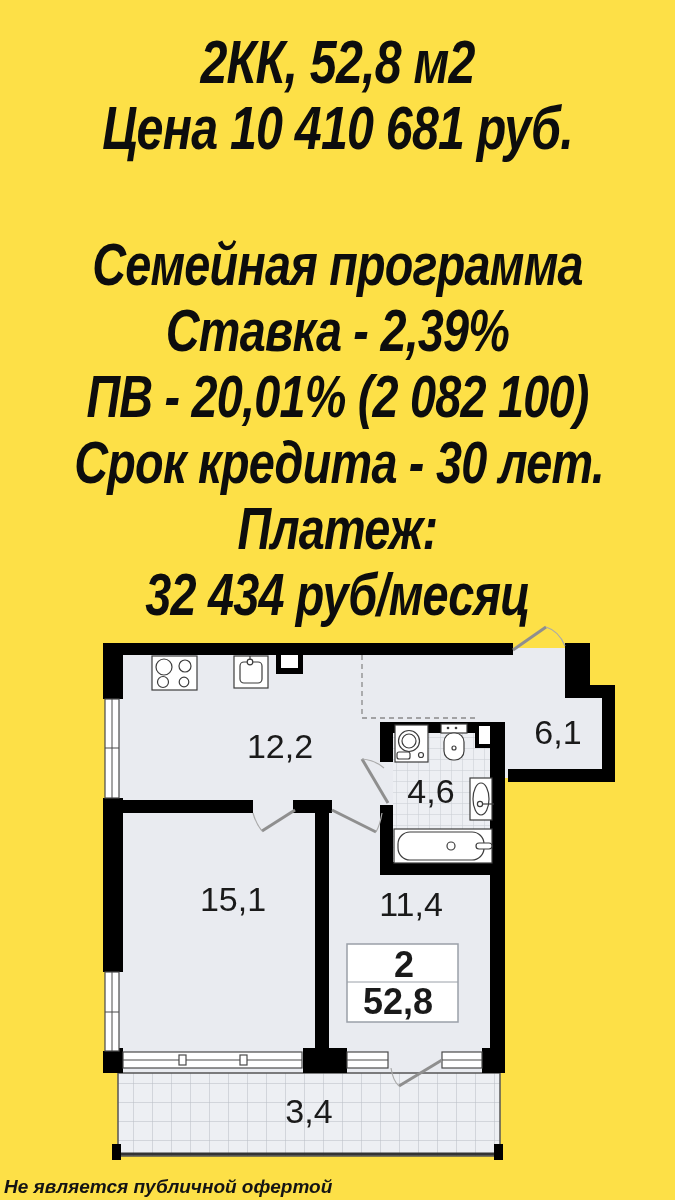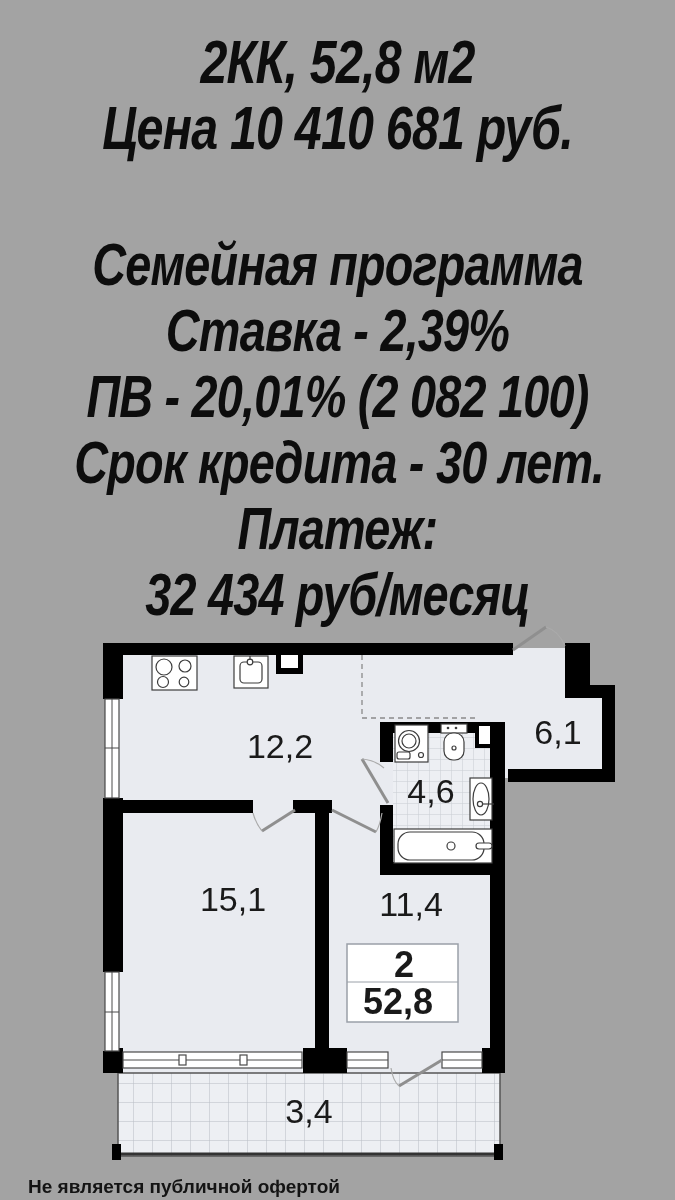--- a/index.html
+++ b/index.html
@@ -1,25 +1,25 @@
 <!DOCTYPE html>
 <html><head>
 <meta charset="utf-8">
 <style>
   html,body{margin:0;padding:0;background:#fff;}
-  .page{position:relative;width:675px;height:1200px;background:#a3a3a3;overflow:hidden;
+  .page{position:relative;width:675px;height:1200px;background:#fde047;overflow:hidden;
         font-family:"Liberation Sans","DejaVu Sans",sans-serif;color:#111;}
   .headline{position:absolute;left:0;width:675px;text-align:center;
             font-weight:bold;font-style:italic;color:#0d0d0d;
             transform:scaleX(0.78);transform-origin:50% 0;}
   .hl-top{top:29px;font-size:62px;line-height:66px;}
   .hl-offer{top:232px;font-size:60px;line-height:66px;}
   .hline{white-space:nowrap;letter-spacing:-1px;}
-  .disclaimer{position:absolute;left:28px;top:1176px;font-size:19px;
-              font-weight:bold;color:#141414;}
+  .disclaimer{position:absolute;left:4px;top:1176px;font-size:19px;
+              font-weight:bold;font-style:italic;color:#141414;}
   .plan{position:absolute;left:0;top:620px;}
   .plan text{font-family:"Liberation Sans","DejaVu Sans",sans-serif;fill:#1a1a1a;}
   .roomlbl{font-size:34px;text-anchor:middle;}
   .boxlbl{font-size:36px;font-weight:bold;text-anchor:middle;}
   .wall{fill:#000;}
   .fixture{fill:#fff;stroke:#3d3d3d;stroke-width:1.2;}
   .fixline{fill:none;stroke:#3d3d3d;stroke-width:1.2;}
   .doorleaf{stroke:#8f8f8f;stroke-width:3;fill:none;}
   .doorarc{stroke:#aaa;stroke-width:1.2;fill:none;}
   .winrect{fill:#fff;stroke:#4a4a4a;stroke-width:1.2;}

